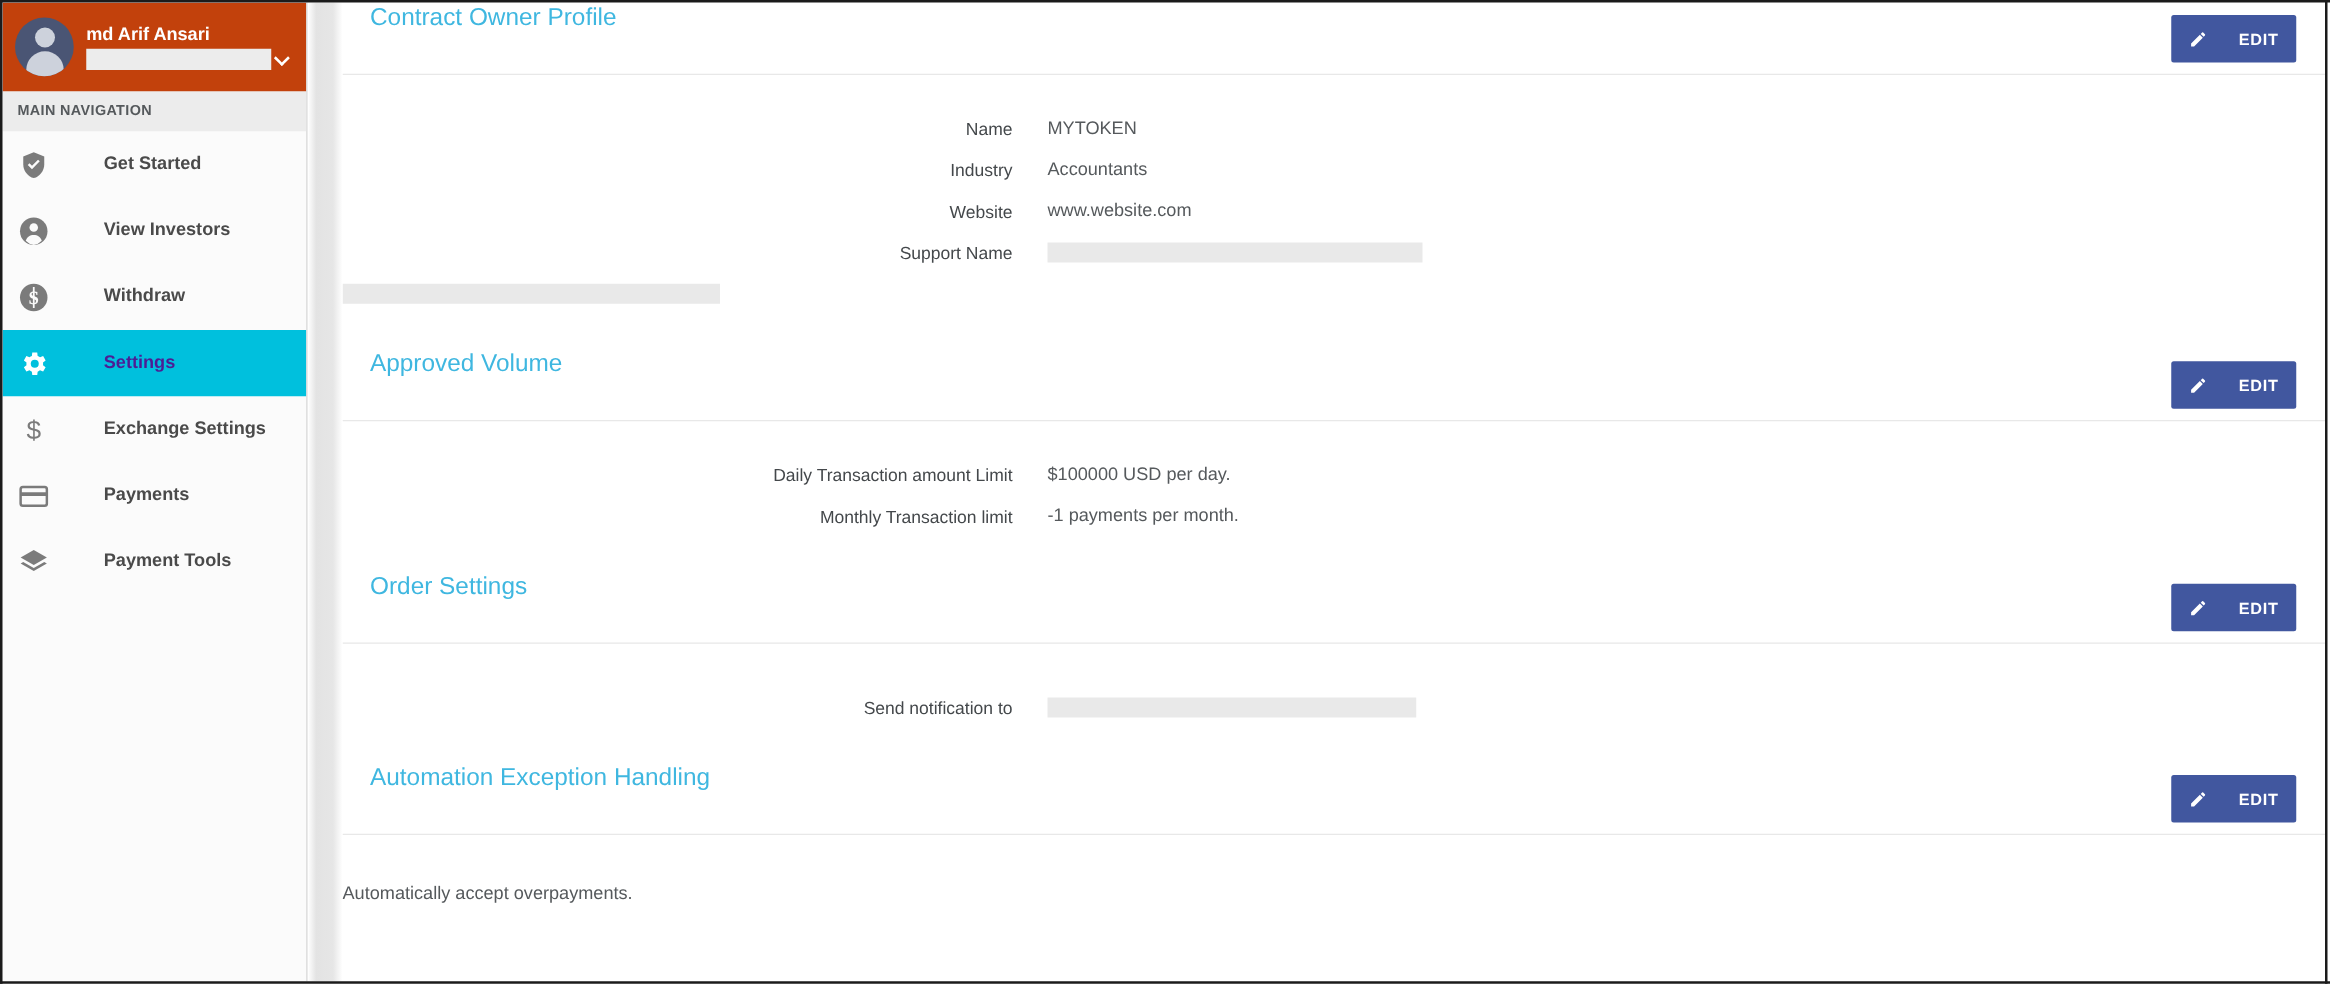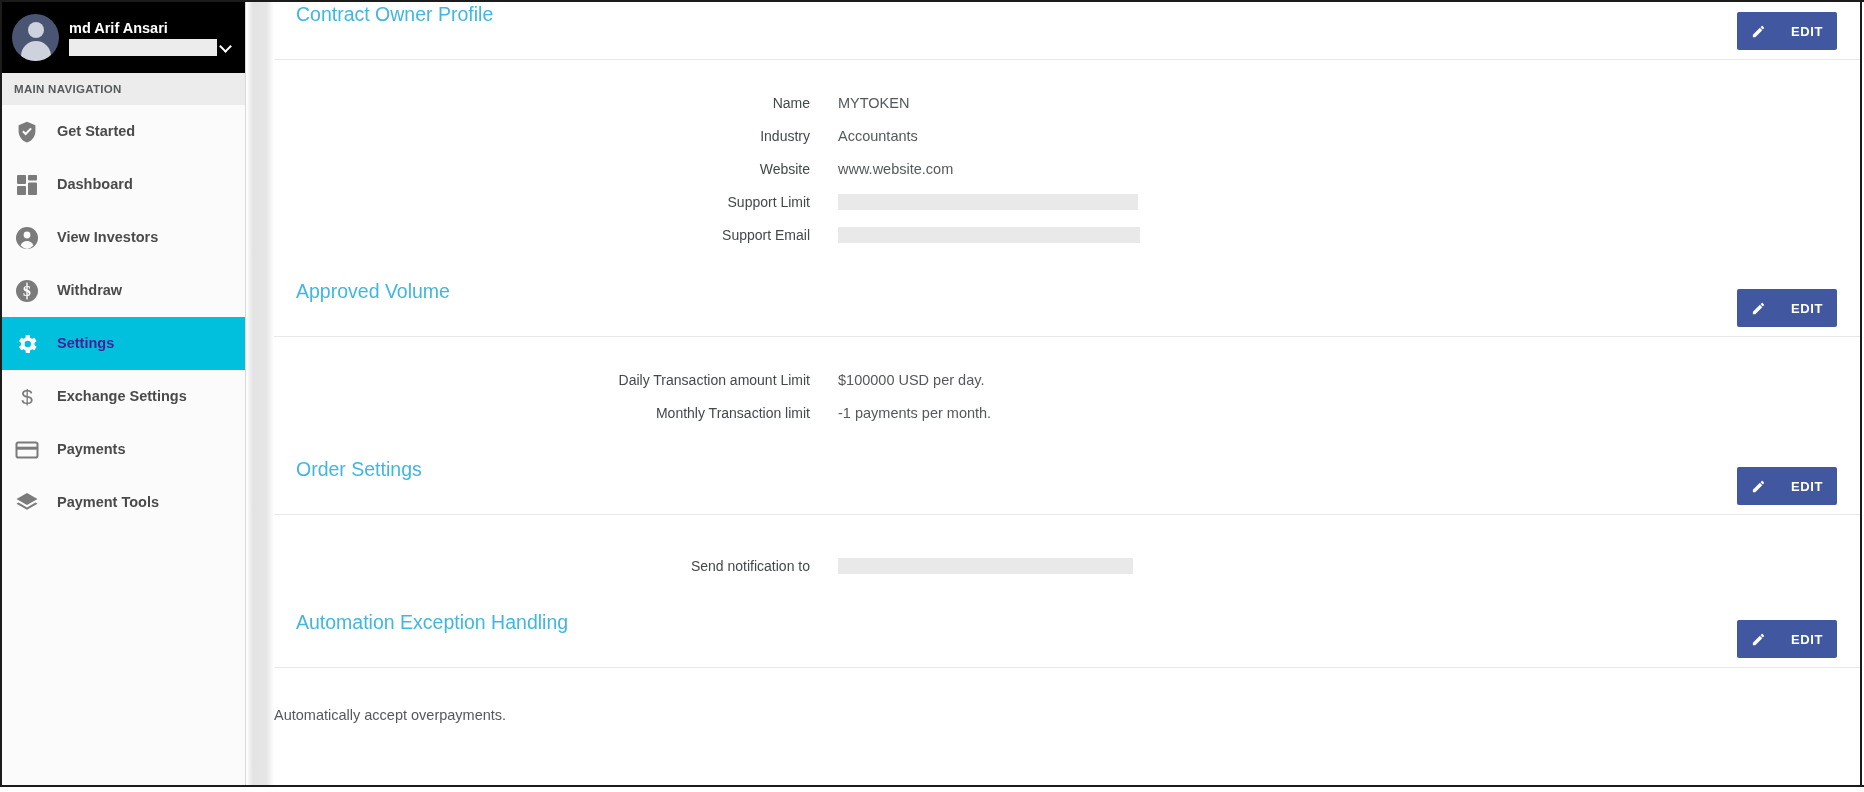--- a/index.html
+++ b/index.html
@@ -37,21 +37,21 @@
     width: 244px;
     height: 783px;
     background: #fbfbfb;
     border-right: 1px solid #d8d8d8;
     overflow: hidden;
   }
 
   .side-header {
     position: relative;
     height: 71px;
-    background: #000000;
+    background: #c2410c;
     display: flex;
     align-items: center;
     padding: 0 10px;
   }
   .avatar {
     width: 47px;
     height: 47px;
     border-radius: 50%;
     background: #4a5574;
     flex: 0 0 auto;
@@ -155,21 +155,21 @@
     height: 26px;
     margin-right: 17px;
     flex: 0 0 auto;
     display: flex;
     align-items: center;
     justify-content: center;
     color: #7b7b7b;
   }
   .nav-item.active .nav-icon { color: #ffffff; }
   .nav-icon svg { display: block; }
-  .nav-label { line-height: 17px; }
+  .nav-label { line-height: 17px; margin-left: 26px; }
 
   
   #gutter {
     position: absolute;
     left: 247px;
     top: 2px;
     width: 27px;
     height: 783px;
     background: linear-gradient(to right, #fcfcfc 0%, #e3e3e3 22%, #e6e6e6 72%, #ffffff 100%);
   }
@@ -285,31 +285,20 @@
       <li class="nav-item">
         <span class="nav-icon">
           <svg width="24" height="24" viewBox="0 0 24 24" fill="currentColor">
             <path d="M12 1.8 3.6 5.2v6.1c0 5.2 3.6 10 8.4 11.1 4.8-1.1 8.4-5.9 8.4-11.1V5.2L12 1.8z"></path>
             <path d="M10.6 15.4 7.2 12l1.4-1.4 2 2 4.8-4.8L16.8 9l-6.2 6.4z" fill="#fbfbfb"></path>
           </svg>
         </span>
         <span class="nav-label">Get Started</span>
       </li>
 
-      <li class="nav-item">
-        <span class="nav-icon">
-          <svg width="22" height="22" viewBox="0 0 22 22" fill="currentColor">
-            <rect x="1" y="1" width="9" height="9" rx="1"></rect>
-            <rect x="12" y="1" width="9" height="5.5" rx="1"></rect>
-            <rect x="12" y="8.5" width="9" height="12.5" rx="1"></rect>
-            <rect x="1" y="12" width="9" height="9" rx="1"></rect>
-          </svg>
-        </span>
-        <span class="nav-label">Dashboard</span>
-      </li>
 
       <li class="nav-item">
         <span class="nav-icon">
           <svg width="24" height="24" viewBox="0 0 24 24" fill="currentColor">
             <circle cx="12" cy="12" r="11"></circle>
             <circle cx="12" cy="9" r="3.4" fill="#fbfbfb"></circle>
             <path d="M5.6 19.6c.9-3 3.4-4.6 6.4-4.6s5.5 1.6 6.4 4.6A10.9 10.9 0 0 1 12 23a10.9 10.9 0 0 1-6.4-3.4z" fill="#fbfbfb"></path>
           </svg>
         </span>
         <span class="nav-label">View Investors</span>
@@ -389,27 +378,26 @@
         </div>
         <div class="field-row">
           <div class="field-label">Industry</div>
           <div class="field-value">Accountants</div>
         </div>
         <div class="field-row">
           <div class="field-label">Website</div>
           <div class="field-value">www.website.com</div>
         </div>
         <div class="field-row">
-          <div class="field-label">Support Limit</div>
+          <div class="field-label">Support Name</div>
           <div class="field-value">
             <span class="redact-bar w-300"></span>
           </div>
         </div>
         <div class="field-row">
-          <div class="field-label">Support Email</div>
           <div class="field-value">
             <span class="redact-bar w-302"></span>
           </div>
         </div>
       </div>
     </section>
 
     <section class="panel" style="margin-top:28px;">
       <div class="panel-head">
         <h2 class="panel-title">Approved Volume</h2>

